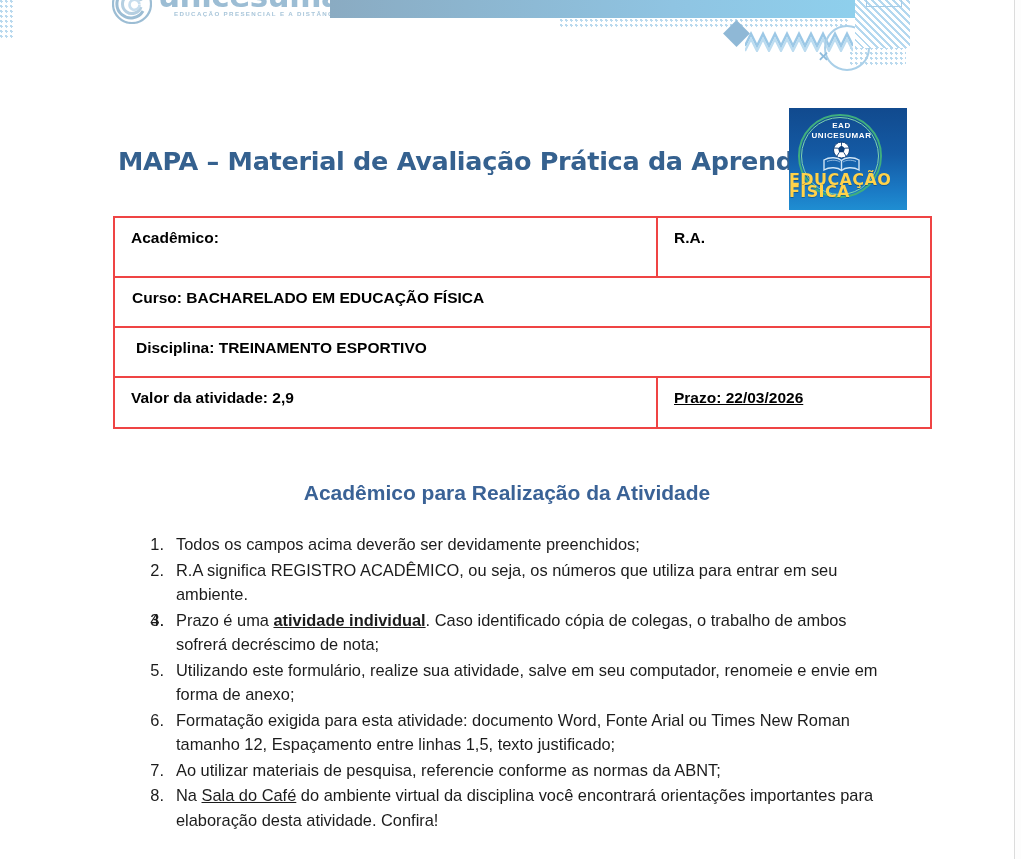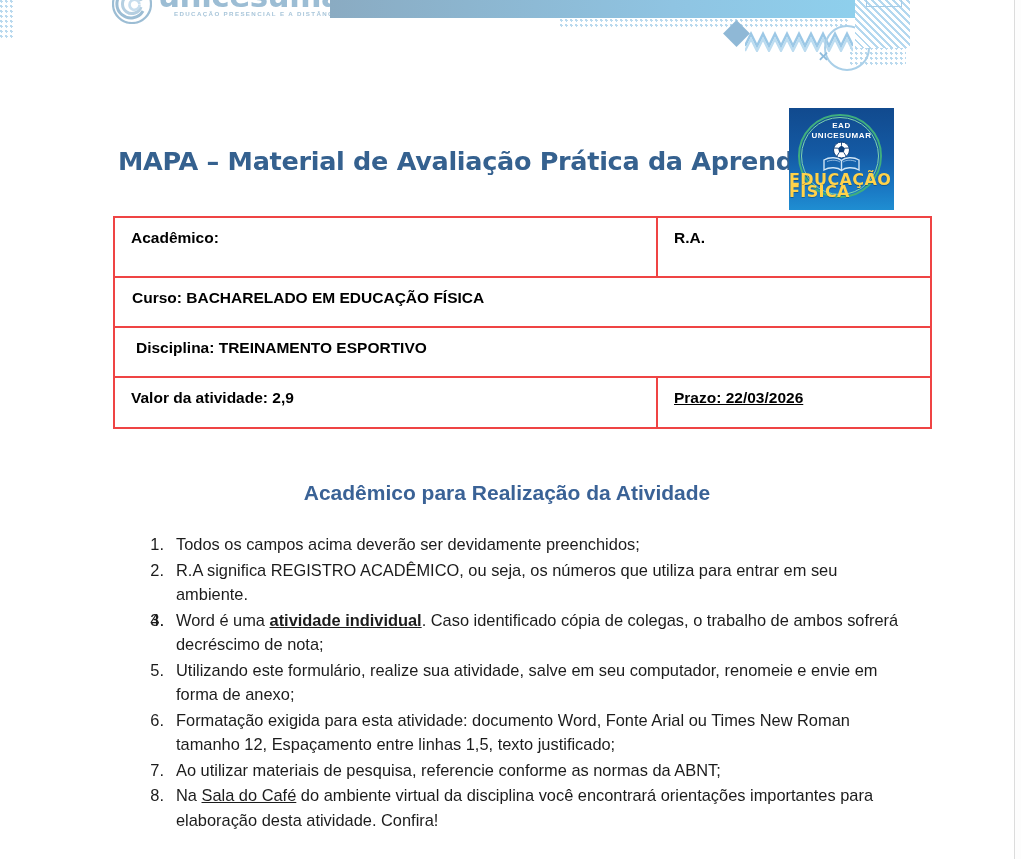--- a/index.html
+++ b/index.html
@@ -144,21 +144,21 @@
     color: #35618f;
     font-family: "DejaVu Sans", sans-serif;
     letter-spacing: -0.3px;
     white-space: nowrap;
   }
 
   
   #seal {
     position: absolute;
     left: 789px; top: 108px;
-    width: 105px; height: 102px;
+    width: 118px; height: 102px;
     background: linear-gradient(to bottom, #114a8e 0%, #145aa4 45%, #1a79c4 80%, #1f8ed2 100%);
     overflow: hidden;
   }
   #seal-ring {
     position: absolute;
     left: 9px; top: 6px;
     width: 84px; height: 84px;
     border-radius: 50%;
     border: 2px solid #3fae7e;
     box-sizing: border-box;
@@ -343,21 +343,21 @@
     <li>
       <span class="num">1.</span><span>Todos os campos acima deverão ser devidamente preenchidos;</span>
     </li>
     <li>
       <span class="num">2.</span><span>R.A significa REGISTRO ACADÊMICO, ou seja, os números que utiliza para entrar em seu ambiente.</span>
     </li>
     <li>
       <span class="num">3.</span>
     </li>
     <li>
-      <span class="num">4.</span><span>Word é uma </span><span class="u-bold">atividade individual</span><span>. Caso identificado cópia de colegas, o trabalho de ambos sofrerá decréscimo de nota;</span>
+      <span class="num">4.</span><span>Prazo é uma </span><span class="u-bold">atividade individual</span><span>. Caso identificado cópia de colegas, o trabalho de ambos sofrerá decréscimo de nota;</span>
     </li>
     <li>
       <span class="num">5.</span><span>Utilizando este formulário, realize sua atividade, salve em seu computador, renomeie e envie em forma de anexo;</span>
     </li>
     <li>
       <span class="num">6.</span><span>Formatação exigida para esta atividade: documento Word, Fonte Arial ou Times New Roman tamanho 12, Espaçamento entre linhas 1,5, texto justificado;</span>
     </li>
     <li>
       <span class="num">7.</span><span>Ao utilizar materiais de pesquisa, referencie conforme as normas da ABNT;</span>
     </li>

